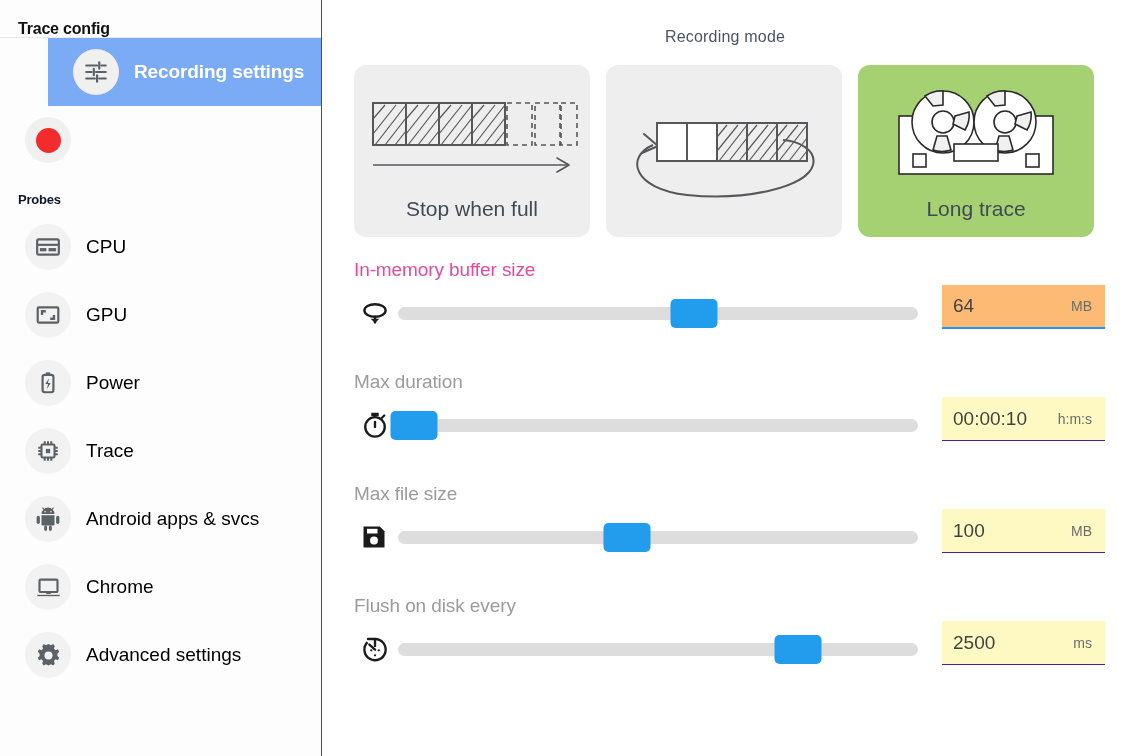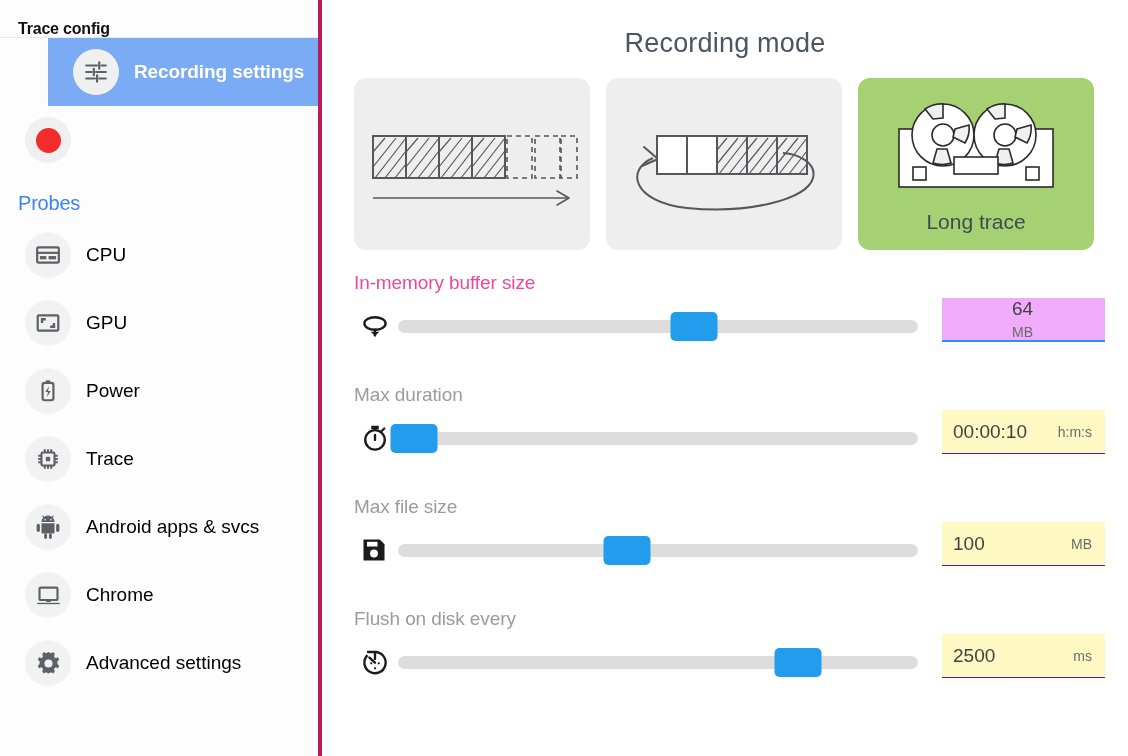--- a/index.html
+++ b/index.html
@@ -18,21 +18,21 @@
     display: flex;
     width: 1128px;
     height: 756px;
   }
 
   
   .sidebar {
     width: 322px;
     height: 756px;
     background: #fdfdfd;
-    border-right: 4px solid #be185d;
+    border-right: 1px solid #be185d;
     box-sizing: border-box;
     flex: 0 0 322px;
     overflow: hidden;
   }
   .sidebar-title {
     font-size: 16px;
     font-weight: bold;
     color: #111111;
     padding: 20px 0 0 18px;
     letter-spacing: -0.2px;
@@ -71,23 +71,23 @@
     font-size: 19px;
     color: #555a5f;
     white-space: nowrap;
   }
   .nav-item.selected .label {
     color: #ffffff;
     font-weight: bold;
     letter-spacing: -0.1px;
   }
   .section-title {
-    font-size: 20px;
-    font-weight: normal;
-    color: #3b82f6;
+    font-size: 13px;
+    font-weight: bold;
+    color: #0f172a;
     padding: 18px 0 6px 18px;
     letter-spacing: -0.2px;
   }
   .probe-item {
     display: flex;
     align-items: center;
     height: 68px;
     padding-left: 25px;
     box-sizing: border-box;
     cursor: pointer;
@@ -118,21 +118,21 @@
   
   .main {
     flex: 1 1 auto;
     height: 756px;
     background: #ffffff;
     position: relative;
     overflow: hidden;
   }
   .main-title {
     text-align: center;
-    font-size: 27px;
+    font-size: 16px;
     color: #4a5662;
     padding-top: 28px;
     font-weight: normal;
     letter-spacing: 0.2px;
   }
 
   
   .modes {
     display: flex;
     gap: 16px;
@@ -234,23 +234,22 @@
     border-bottom: 1px solid #4c1d95;
     display: flex;
     align-items: center;
     justify-content: space-between;
     padding: 0 13px 0 11px;
     box-sizing: border-box;
     position: relative;
     top: -6px;
   }
   .slider-row.active .value-box {
-    background: #f0abfc;
+    background: #fdba74;
     border-bottom: 2px solid #2196f3;
-    flex-direction: column;
   }
   .value-box .val {
     font-size: 19px;
     color: #424242;
   }
   .value-box .unit {
     font-size: 14px;
     color: #6b6b6b;
   }
 </style>
@@ -423,20 +422,21 @@
                 <line x1="107" y1="30" x2="119" y2="16"></line>
               </g>
               <rect x="142" y="14" width="25" height="42" stroke-dasharray="5,4" stroke-width="1.6"></rect>
               <rect x="170" y="14" width="25" height="42" stroke-dasharray="5,4" stroke-width="1.6"></rect>
               <rect x="196" y="14" width="16" height="42" stroke-dasharray="5,4" stroke-width="1.6"></rect>
               <path d="M8 76 L203 76" stroke-width="1.6"></path>
               <path d="M192 69 L204 76 L192 83" stroke-width="1.6" stroke-linecap="round" stroke-linejoin="round"></path>
             </g>
           </svg>
         </div>
+        <div class="cap">Stop when full</div>
       </div>
 
       <div class="mode-card">
         <div class="art">
           <svg width="214" height="100" viewBox="0 0 214 100">
             <g stroke="#57575a" fill="none" stroke-width="2">
               <path d="M36 36 C8 48, 16 80, 70 86 C130 92, 190 78, 196 56 C200 40, 180 32, 166 31" stroke-width="2" fill="none"></path>
               <path d="M27 25 L41 37 L25 44" stroke-width="2" stroke-linecap="round" stroke-linejoin="round"></path>
               <rect x="40" y="14" width="30" height="38" fill="#ffffff"></rect>
               <rect x="70" y="14" width="30" height="38" fill="#ffffff"></rect>

